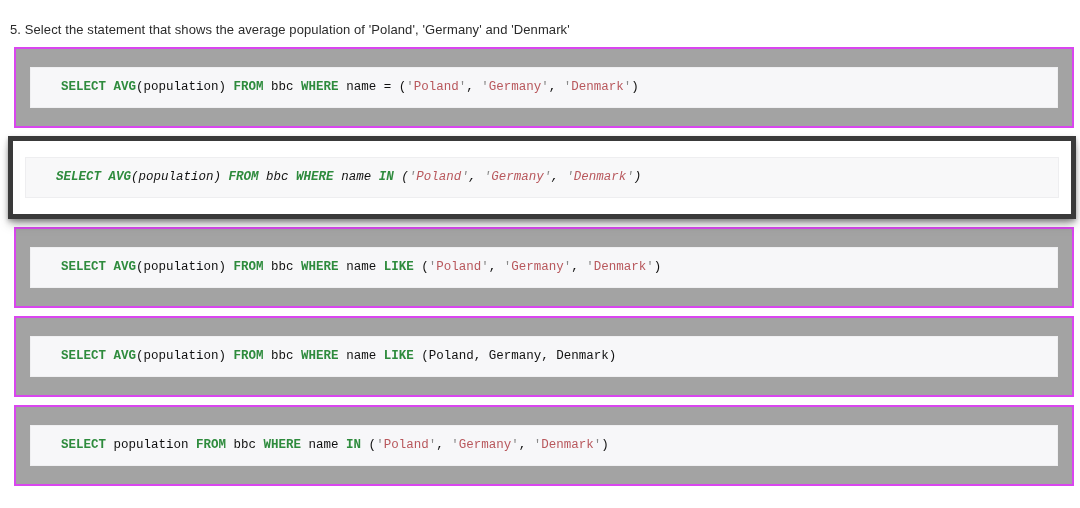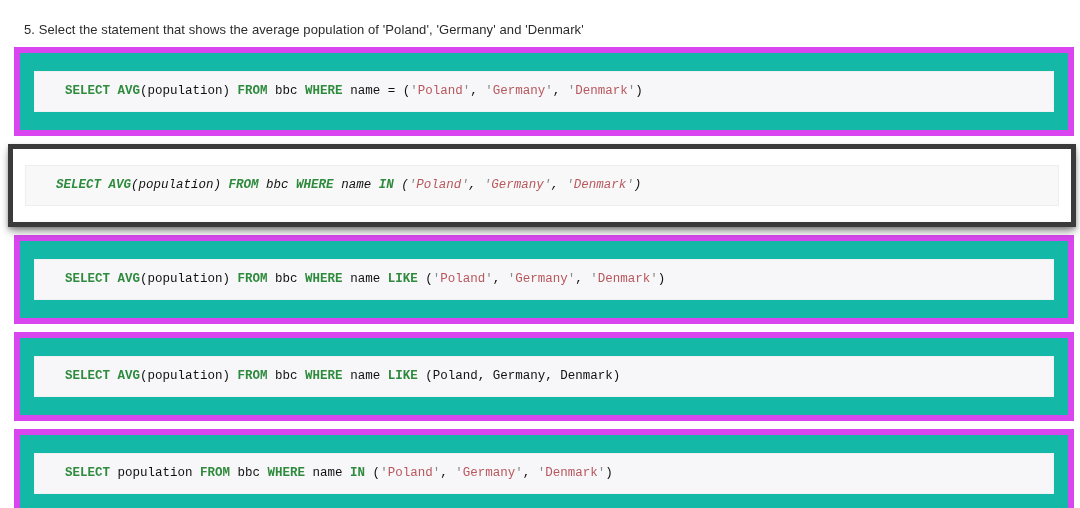--- a/index.html
+++ b/index.html
@@ -17,43 +17,43 @@
 
   .page {
     position: relative;
     width: 1080px;
     height: 508px;
     box-sizing: border-box;
   }
 
   .question {
     position: absolute;
-    left: 24px;
+    left: 10px;
     top: 22px;
     font-size: 13px;
     color: #2b2b2b;
     font-family: "Liberation Sans", sans-serif;
     letter-spacing: 0.1px;
     white-space: nowrap;
   }
 
   .options {
     position: absolute;
     left: 0;
     top: 47px;
     width: 1080px;
   }
 
   .option {
     position: relative;
     box-sizing: border-box;
     margin: 0 0 8px 14px;
     width: 1060px;
-    background: #14b8a6;
-    border: 6px solid #d946ef;
+    background: #a3a3a3;
+    border: 2px solid #d946ef;
     padding: 18px 14px;
   }
 
   .option.selected {
     margin-left: 8px;
     width: 1068px;
     border: 5px solid #3a3a3a;
     background: #ffffff;
     padding: 16px 12px;
     box-shadow: 0 6px 9px -2px rgba(60,60,60,0.55),

